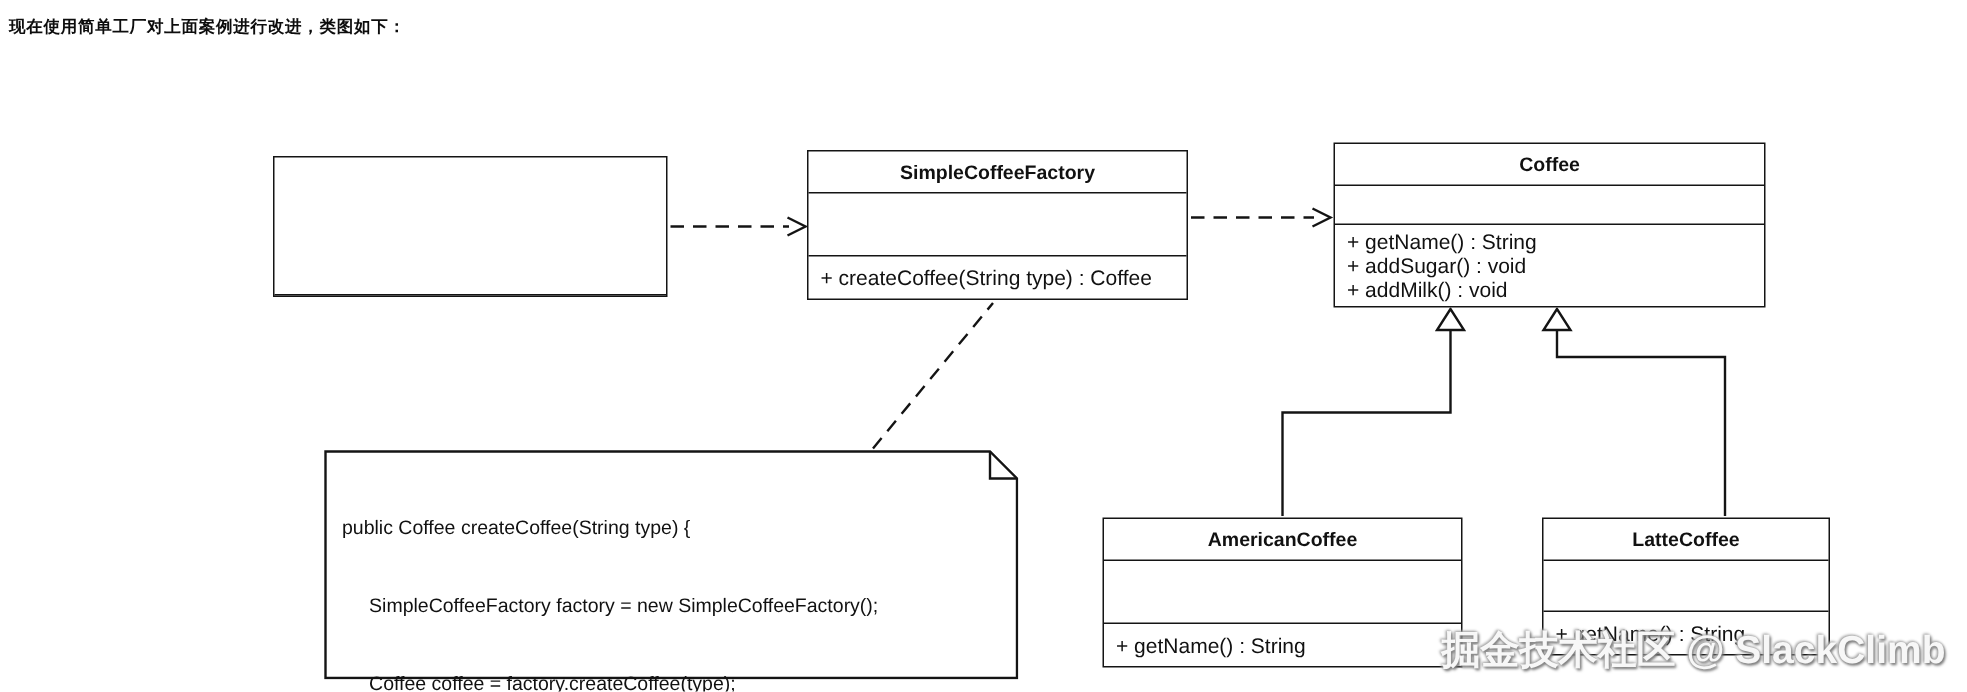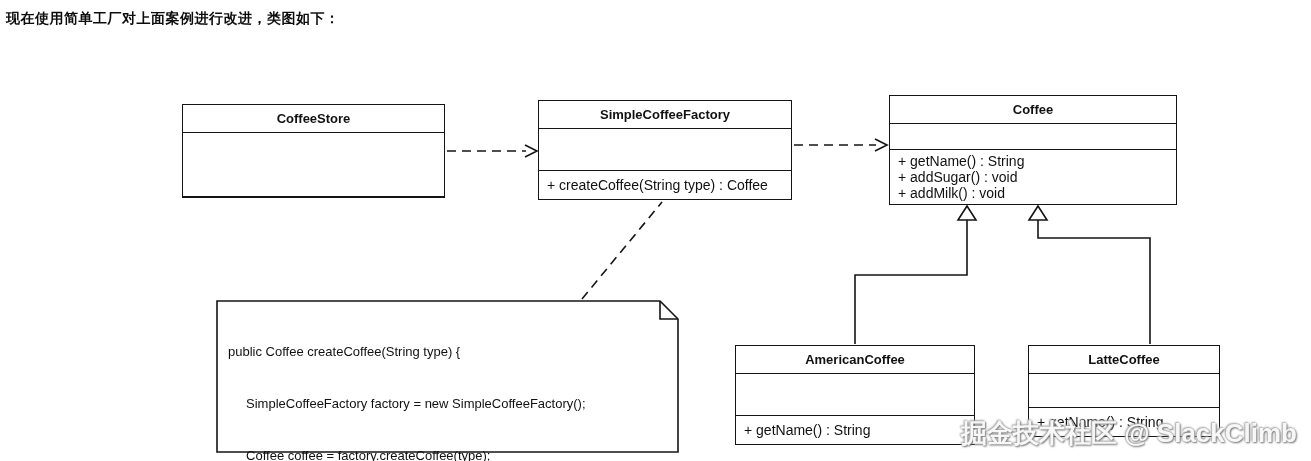--- a/index.html
+++ b/index.html
@@ -3,21 +3,21 @@
 <meta charset="utf-8">
 <style>
   * { margin:0; padding:0; box-sizing:border-box; }
   html,body { background:#fff; }
   body {
     width:1311px; height:461px; position:relative; overflow:hidden;
     font-family:"Liberation Sans","DejaVu Sans",sans-serif; color:#111;
   }
   .page-title {
     position:absolute; left:6px; top:10px;
-    font-size:14px; font-weight:600; letter-spacing:0.5px; color:#0d0d0d;
+    font-size:11px; font-weight:600; letter-spacing:0.5px; color:#0d0d0d;
   }
   .uml-class {
     position:absolute; background:#fff; border:1.5px solid #141414;
     display:flex; flex-direction:column;
   }
   .uml-name {
     flex:none; height:28px; border-bottom:1.5px solid #141414;
     display:flex; align-items:center; justify-content:center;
     font-weight:bold; font-size:13px;
   }
@@ -52,21 +52,20 @@
     <path d="M875,139 L887,145 L875,151"></path>
     <path d="M582,299 L662,202" stroke-dasharray="9 6"></path>
     <path d="M967,220 V275 H855 V344"></path>
     <path d="M1038,220 V238 H1150 V344"></path>
     <polygon points="967,206 958,220 976,220" fill="#ffffff"></polygon>
     <polygon points="1038,206 1029,220 1047,220" fill="#ffffff"></polygon>
   </g>
 </svg>
 
 <div class="uml-class" style="left:182px; top:104px; width:263px; height:94px;">
-  <div class="uml-name">CoffeeStore</div>
   <div class="uml-attrs"></div>
 </div>
 
 <div class="uml-class" style="left:538px; top:100px; width:254px; height:100px;">
   <div class="uml-name">SimpleCoffeeFactory</div>
   <div class="uml-attrs"></div>
   <div class="uml-methods">
     <div class="uml-line">+ createCoffee(String type) : Coffee</div>
   </div>
 </div>

